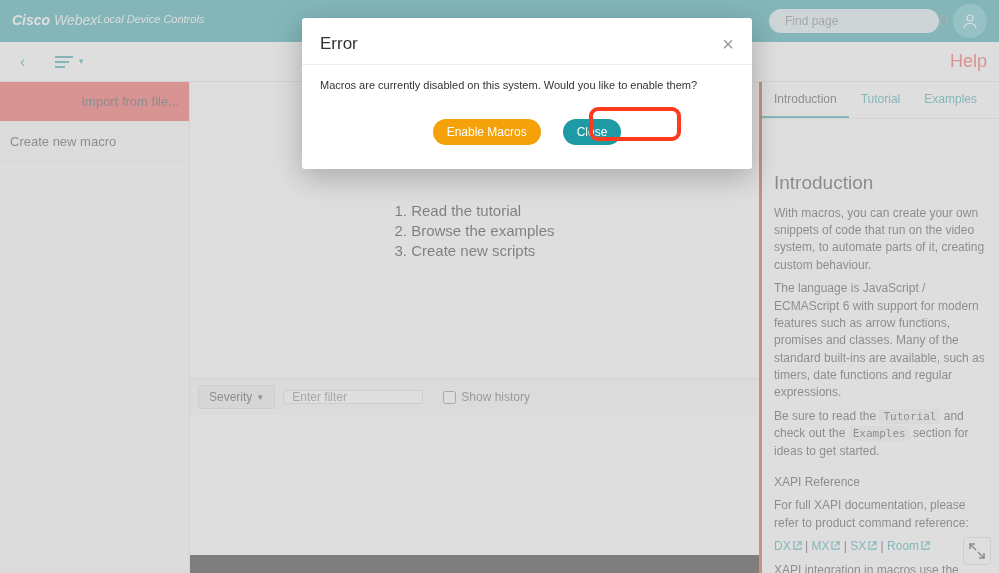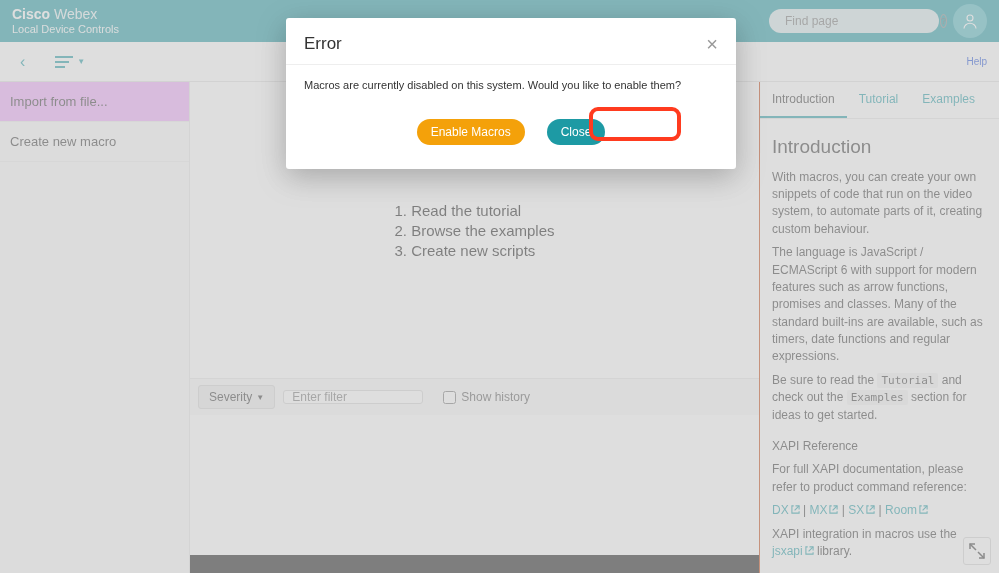--- a/index.html
+++ b/index.html
@@ -1,79 +1,79 @@
 <!DOCTYPE html>
 <html><head>
 <meta charset="utf-8">
 <style>
   * { box-sizing: border-box; margin: 0; padding: 0; font-family: "Helvetica Neue", Arial, sans-serif; }
   body { width: 999px; height: 573px; overflow: hidden; background: #fff; position: relative; font-size: 13px; color: #333; }
 
   
   .topbar { height: 42px; background: #1d9aa4; display: flex; align-items: center; padding: 0 12px; color: #fff; }
-  .brand { display: flex; flex-direction: column; line-height: 1.1; }
+  .brand { display: flex; flex-direction: row; line-height: 1.1; font-style: italic; }
   .brand-main { font-size: 14px; font-weight: 600; }
   .brand-main .light { font-weight: 300; opacity: .9; }
   .brand-sub { font-size: 11px; font-weight: 400; opacity: .95; }
   .topbar-spacer { flex: 1; }
   .find-page { display: flex; align-items: center; background: #d7e9ea; border-radius: 14px; height: 24px; padding: 0 10px; width: 170px; color: #666; font-size: 12px; }
   .find-page svg { width: 12px; height: 12px; margin-right: 6px; }
   .find-page input { border: none; background: transparent; outline: none; flex: 1; font-size: 12px; color:#333; }
   .find-page .help-q { width: 14px; height: 14px; border: 1px solid #888; border-radius: 50%; display:flex; align-items:center; justify-content:center; font-size:9px; color:#666; }
   .avatar { width: 34px; height: 34px; border-radius: 50%; background: #4fb8c1; margin-left: 14px; display:flex; align-items:center; justify-content:center; }
   .avatar svg { width: 18px; height: 18px; stroke:#fff; fill:none; }
 
   
   .subbar { height: 40px; border-bottom: 1px solid #e0e0e0; display:flex; align-items:center; padding: 0 12px; }
   .subbar .back { color:#1d9aa4; font-size:16px; padding: 4px 8px; cursor:pointer; }
   .subbar .menu-toggle { color:#1d9aa4; margin-left: 22px; display:flex; align-items:center; cursor:pointer; }
   .subbar .menu-toggle svg { width:18px; height:14px; }
   .subbar .menu-toggle .caret { margin-left:4px; font-size:8px; }
   .subbar-spacer { flex:1; }
-  .help-link { color:#1d4ed8; font-size:10px; cursor:pointer; }
+  .help-link { color:#ef4444; font-size:18px; cursor:pointer; }
 
   
   .workspace { display:flex; height: calc(573px - 42px - 40px); }
   .leftcol { width: 190px; border-right: 1px solid #e5e5e5; background:#fafafa; }
   .leftcol .item { padding: 12px 10px; border-bottom: 1px solid #eee; font-size: 13px; color:#333; cursor:pointer; }
-  .leftcol .item:first-child { background:#f0abfc; }
+  .leftcol .item:first-child { background:#ef4444;text-align:right; }
 
   .midcol { flex:1; display:flex; flex-direction:column; position: relative; }
   .mid-body { flex:1; display:flex; align-items:center; justify-content:center; }
   .intro-list { font-size: 15px; color:#111; }
   .intro-list div { margin: 3px 0; }
 
   .filter-row { border-top: 1px solid #e5e5e5; background:#f7f7f7; padding: 6px 8px; display:flex; align-items:center; gap:8px; }
   .severity-btn { background:#eaeaea; border:1px solid #d4d4d4; border-radius:3px; padding:4px 10px; font-size:12px; cursor:pointer; display:flex; align-items:center; gap:4px; }
   .severity-btn .caret { font-size:8px; }
   .filter-input { border:1px solid #d4d4d4; border-radius:3px; height:14px; padding:0 8px; font-size:12px; width:140px; }
   .history-label { display:flex; align-items:center; gap:5px; font-size:12px; color:#555; margin-left:12px; cursor:pointer; }
   .history-label input { margin:0; }
   .log-area { flex: 0 0 140px; background:#fff; }
   .bottom-black { height: 18px; background:#111; }
 
-  .rightcol { width: 240px; border-left:1px solid #c2410c; overflow:hidden; display:flex; flex-direction:column; }
+  .rightcol { width: 240px; border-left:3px solid #c2410c; overflow:hidden; display:flex; flex-direction:column;gap:36px; }
   .rtabs { display:flex; border-bottom:1px solid #e5e5e5; font-size:12px; }
   .rtabs .tab { padding:10px 12px; color:#1d9aa4; cursor:pointer; white-space:nowrap; }
   .rtabs .tab.active { color:#333; border-bottom:2px solid #1d9aa4; }
   .doc { padding: 10px 12px 40px; overflow-y:auto; font-size:12px; line-height:1.45; color:#333; }
   .doc h2 { font-size:19px; font-weight:400; margin: 4px 0 8px; }
   .doc h3 { font-size:12px; font-weight:400; margin: 14px 0 6px; }
   .doc p { margin: 6px 0; }
   .doc code { font-family: Menlo, Consolas, monospace; background:#f3f3f3; padding:1px 4px; font-size:11px; border-radius:2px; }
   .doc a { color:#1d9aa4; text-decoration:none;margin-top:32px; }
   .ext-icon { display:inline-block; width:9px; height:9px; margin-left:2px; }
   .ext-icon svg { width:9px; height:9px; }
 
   .fullscreen-btn { position:absolute; bottom:8px; right:8px; width:28px; height:28px; background:#fff; border:1px solid #d4d4d4; border-radius:3px; display:flex; align-items:center; justify-content:center; cursor:pointer; }
   .fullscreen-btn svg { width:16px; height:16px; }
 
   
   .mask { position:absolute; inset:0; background:rgba(200,200,200,0.6); }
-  .modal { position:absolute; top:18px; left:286px; width:450px; background:#fff; border-radius:3px; box-shadow:0 8px 30px rgba(0,0,0,.25); }
+  .modal { position:absolute; top:18px; left:302px; width:450px; background:#fff; border-radius:3px; box-shadow:0 8px 30px rgba(0,0,0,.25); }
   .modal-hd { padding:16px 18px 10px; display:flex; align-items:flex-start; }
   .modal-hd h3 { font-size:17px; font-weight:400; flex:1; }
   .modal-hd .x { color:#999; font-size:20px; line-height:1; cursor:pointer; }
   .modal-divider { height:1px; background:#eee; }
   .modal-body { padding:14px 18px 18px; font-size:11px; }
   .modal-ft { padding:10px 18px 24px; display:flex; justify-content:center; gap:22px; }
   .btn { border:none; border-radius:14px; padding:6px 14px; font-size:12px; cursor:pointer; }
   .btn-primary { background:#f4a10a; color:#fff; }
   .btn-close { background:#1d9aa4; color:#fff; }
   .highlight-ring { position:absolute; border:4px solid #ff3b1f; border-radius:9px; pointer-events:none; }

